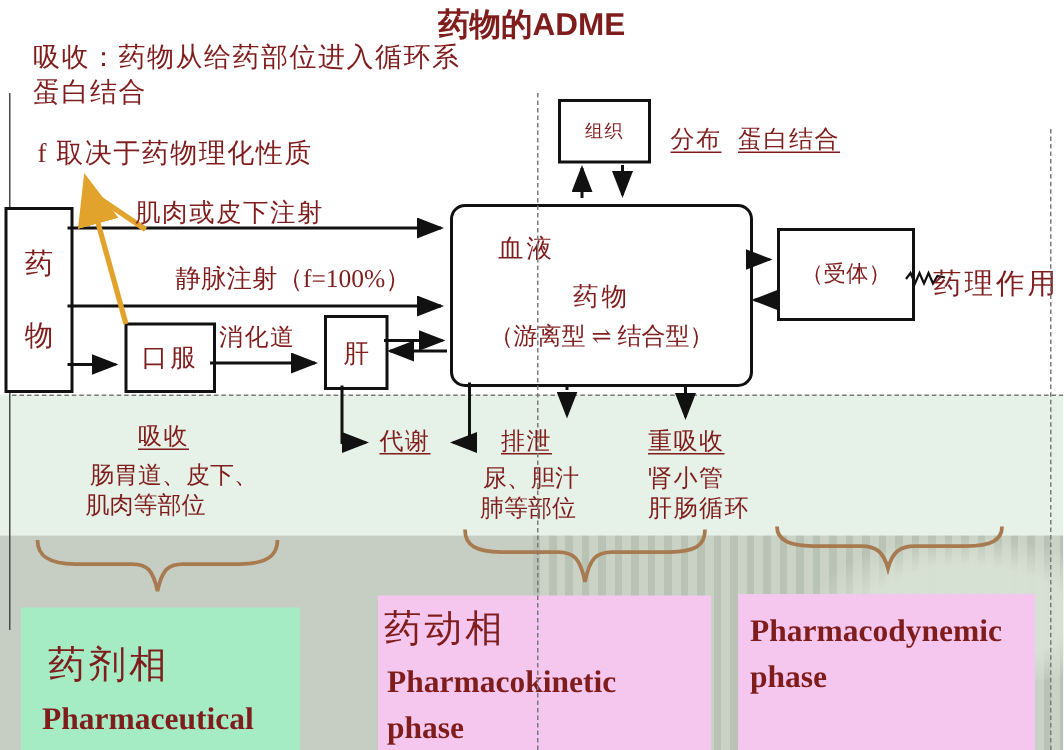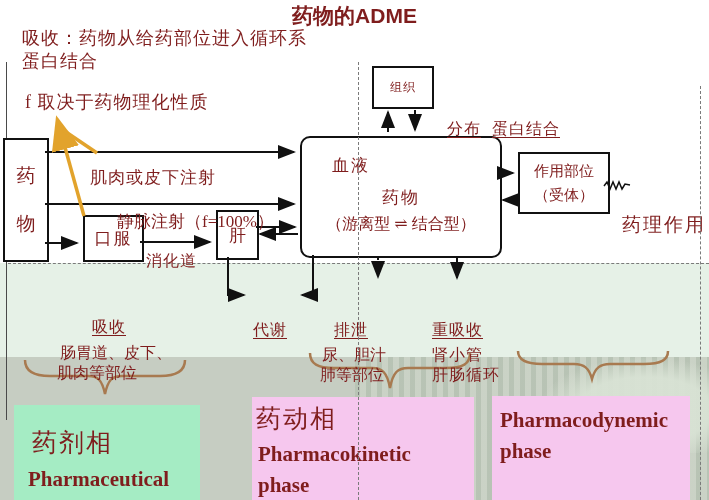--- a/index.html
+++ b/index.html
@@ -32,21 +32,21 @@
   .drug-box{left:3px;top:138px;width:42px;height:120px;flex-direction:column;justify-content:space-evenly;font-size:19px;}
   .oral-box{left:83px;top:215px;width:57px;height:43px;font-size:17px;letter-spacing:2px;}
   .liver-box{left:216px;top:210px;width:39px;height:46px;font-size:17px;}
   .tissue-box{left:372px;top:66px;width:58px;height:39px;font-size:12px;letter-spacing:1px;}
   .blood-box{left:300px;top:136px;width:198px;height:118px;border-radius:10px;border-width:2.5px;display:block;}
   .blood-l1{position:absolute;left:30px;top:16px;font-size:17px;letter-spacing:2px;}
   .blood-l2{position:absolute;left:0;top:48px;width:100%;text-align:center;font-size:17px;letter-spacing:2px;}
   .blood-l3{position:absolute;left:0;top:76px;width:100%;text-align:center;font-size:16px;}
   .action-box{left:518px;top:152px;width:88px;height:58px;border-width:2.5px;flex-direction:column;font-size:15px;line-height:24px;}
   
-  .lbl{z-index:30;font-size:16px;white-space:nowrap;margin-top:36px;}
+  .lbl{z-index:30;font-size:16px;white-space:nowrap;}
   .u{text-decoration:underline;text-underline-offset:3px;}
   .lbl-im{left:90px;top:130px;font-size:17px;letter-spacing:1px;}
   .lbl-iv{left:117px;top:174px;font-size:17px;}
   .lbl-dig{left:146px;top:215px;letter-spacing:1px;}
   .lbl-dist{left:447px;top:83px;letter-spacing:1px;}
   .lbl-prot{left:492px;top:83px;letter-spacing:1px;}
   .lbl-pharmeff{left:622px;top:176px;font-size:19px;letter-spacing:2px;}
   .lbl-met{left:253px;top:284px;letter-spacing:1px;}
   .lbl-exc{left:334px;top:284px;letter-spacing:1px;}
   .lbl-exc1{left:322px;top:309px;}
@@ -134,21 +134,20 @@
   </div>
   <div class="abs box oral-box">口服</div>
   <div class="abs box liver-box">肝</div>
   <div class="abs box tissue-box">组织</div>
   <div class="abs box blood-box">
     <span class="blood-l1">血液</span>
     <span class="blood-l2">药物</span>
     <span class="blood-l3">（游离型 ⇌ 结合型）</span>
   </div>
   <div class="abs box action-box">
-    <span>作用部位</span>
     <span>（受体）</span>
   </div>
 
   <div class="abs lbl lbl-im">肌肉或皮下注射</div>
   <div class="abs lbl lbl-iv">静脉注射（f=100%）</div>
   <div class="abs lbl lbl-dig">消化道</div>
   <div class="abs lbl u lbl-dist">分布</div>
   <div class="abs lbl u lbl-prot">蛋白结合</div>
   <div class="abs lbl lbl-pharmeff">药理作用</div>
   <div class="abs lbl u lbl-met">代谢</div>

